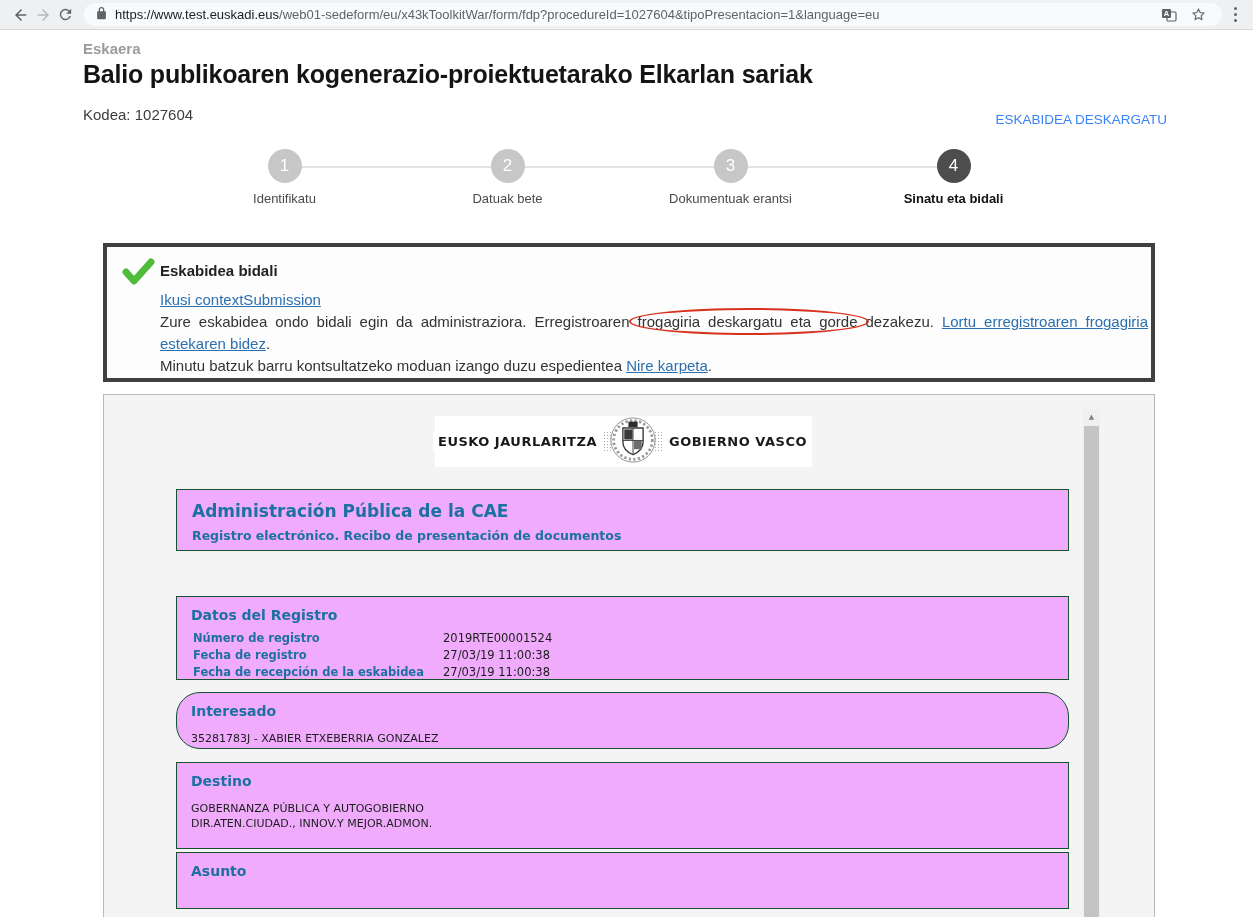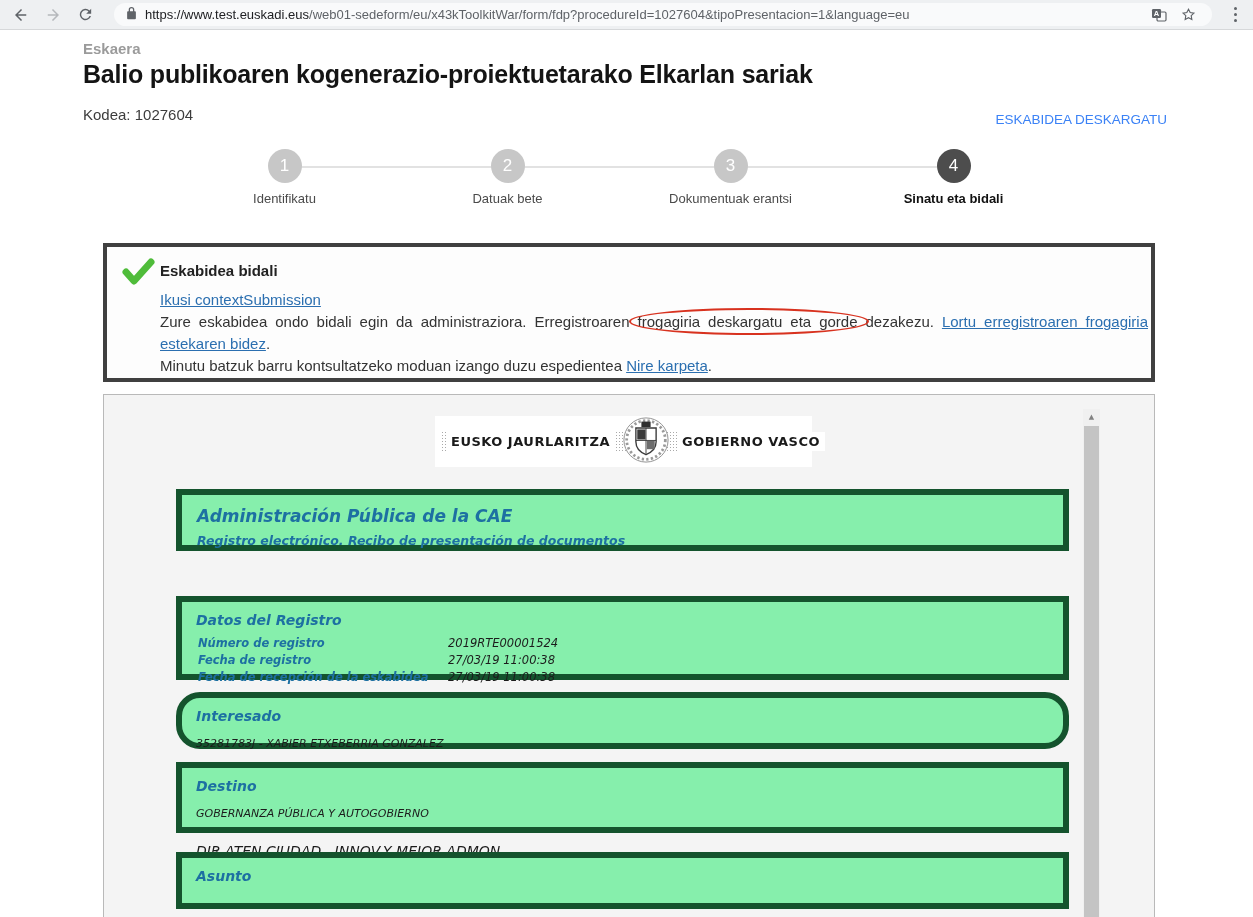--- a/index.html
+++ b/index.html
@@ -2,21 +2,21 @@
 <html><head>
 <meta charset="utf-8">
 <style>
   * { margin:0; padding:0; box-sizing:border-box; }
   html,body { width:1253px; height:917px; overflow:hidden; background:#fff;
               font-family:"Liberation Sans", sans-serif; }
 
   
   .toolbar { position:absolute; top:0; left:0; width:1253px; height:30px;
              background:#eef0f2; border-bottom:1px solid #d6d8da;
-             display:flex; align-items:center; padding:0 10px; gap:10px; }
+             display:flex; align-items:center; padding:0 10px; }
   .tb-btn { width:22px; height:22px; display:flex; align-items:center; justify-content:center; cursor:pointer; }
   .omnibox { flex:1; height:23px; background:#f9fafb; border-radius:12px;
              display:flex; align-items:center; gap:8px; padding:0 12px; margin:0 6px 0 8px;
              font-size:13px; white-space:nowrap; overflow:hidden; }
   .url-domain { color:#202124; }
   .url-path { color:#5f6368; }
   .omni-spacer { flex:1; }
   .menu-dots { display:flex; flex-direction:column; gap:2.5px; padding:4px 6px; cursor:pointer; }
   .menu-dots i { width:3.5px; height:3.5px; border-radius:50%; background:#5f6368; }
 
@@ -55,42 +55,42 @@
                     border:2px solid #d8321f; border-radius:50%; pointer-events:none; }
 
   
   .docframe { position:absolute; left:95px; top:363px; width:1052px; height:524px;
               background:#f4f4f4; border:1px solid #b9b9b9; border-bottom:none; overflow:hidden;
               font-family:"DejaVu Sans", sans-serif; }
   .logo-strip { position:absolute; left:331px; top:21px; width:377px; height:51px; background:#fff; }
   .logo-band { position:absolute; left:6px; right:6px; top:15px; height:22px;
                background-image:radial-gradient(#a9a9a9 0.7px, transparent 0.9px);
                background-size:3px 3px; }
-  .logo-row { position:absolute; inset:0; display:flex; align-items:center; justify-content:flex-start;margin-left:11px; }
+  .logo-row { position:absolute; inset:0; display:flex; align-items:center; justify-content:flex-end;margin-left:11px; }
   .logo-txt { background:#fff; padding:2px 5px; font-size:13px; font-weight:bold; color:#1a1a1a;
               letter-spacing:0.5px; white-space:nowrap; }
   .emblem { margin:0 8px; }
 
-  .docbox { position:absolute; left:72px; width:893px; background:#86efac; border:6px solid #14532d;font-style:italic; }
+  .docbox { position:absolute; left:72px; width:893px; background:#f0abfc; border:1px solid #14532d; }
   .org-box { top:94px; height:62px; padding:11px 15px; }
   .org-title { font-size:17px; font-weight:bold; color:#1d70a2; }
   .org-sub   { font-size:12.5px; font-weight:bold; color:#1d70a2; margin-top:7px; }
 
   .sec-title { font-size:14px; font-weight:bold; color:#1d70a2; }
   .reg-box { top:201px; height:84px; padding:10px 14px; }
   .reg-rows { margin-top:7px; margin-left:2px; }
   .reg-row { display:flex; font-size:11.5px; line-height:17px; }
   .reg-label { width:250px; font-weight:bold; color:#1d70a2; }
   .reg-value { color:#1c1c1c; }
 
   .int-box { top:297px; height:57px; padding:10px 14px;border-radius:24px; }
-  .des-box { top:367px; height:71px; padding:10px 14px; }
+  .des-box { top:367px; height:87px; padding:10px 14px; }
   .asu-box { top:457px; height:57px; padding:10px 14px; }
   .doc-line { font-size:11px; color:#1c1c1c; margin-top:13px; }
-  .doc-line2 { font-size:14px; color:#1c1c1c; margin-top:23px; }
+  .doc-line2 { font-size:11px; color:#1c1c1c; margin-top:2px; }
 
   .doc-scroll { position:absolute; left:979px; top:14px; width:17px; bottom:0; background:#f0f0f0; }
   .scroll-up { height:16px; display:flex; align-items:center; justify-content:center;
                font-size:7px; color:#828282; cursor:pointer; }
   .scroll-thumb { position:absolute; left:1px; right:1px; top:17px; bottom:0; background:#c4c4c4; cursor:pointer; }
 </style>
 </head>
 <body>
 
 <div class="toolbar">

